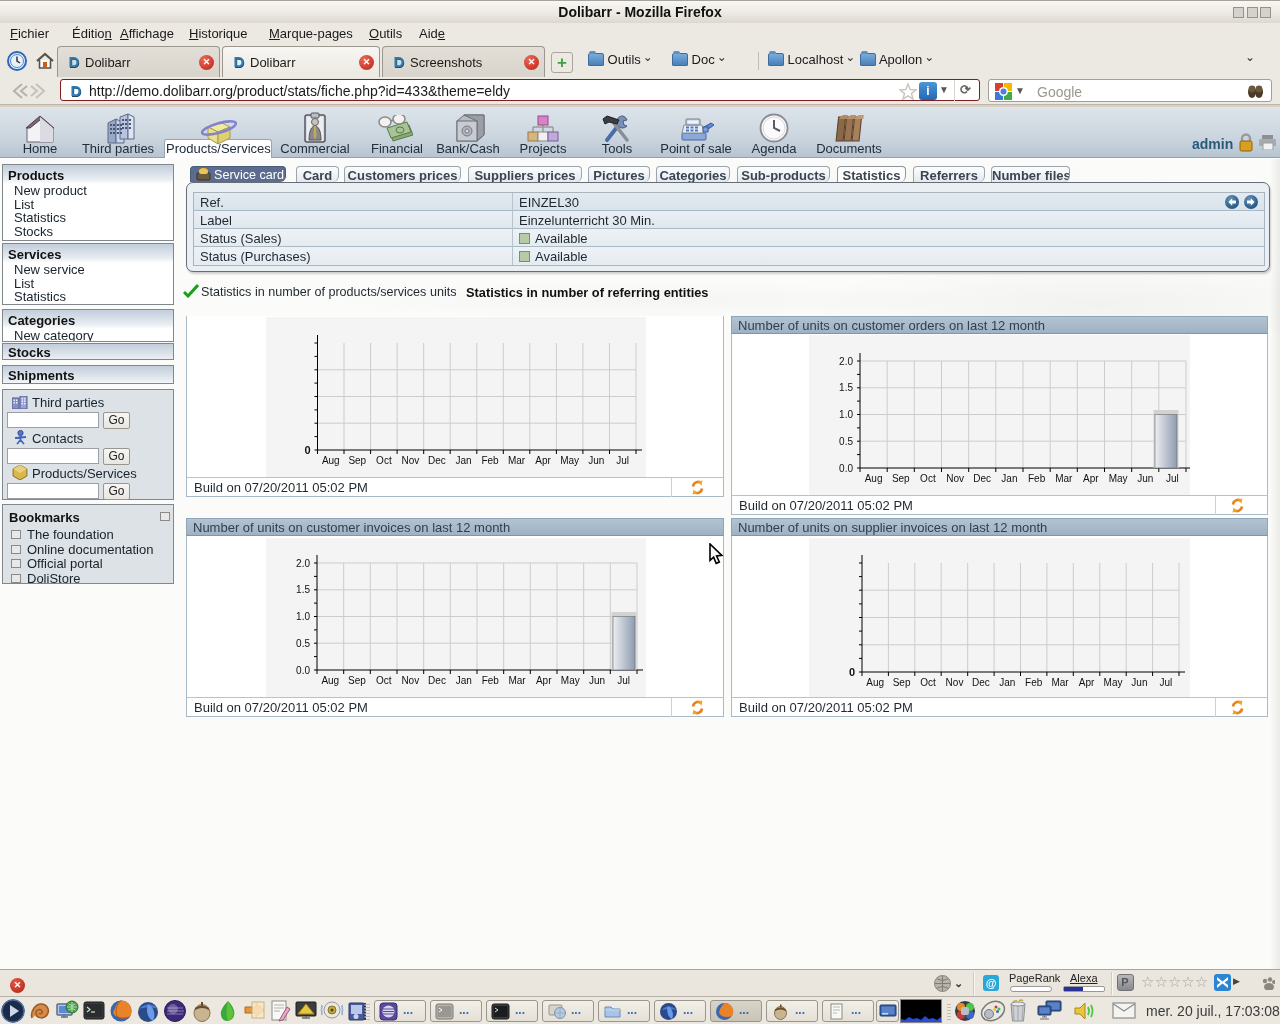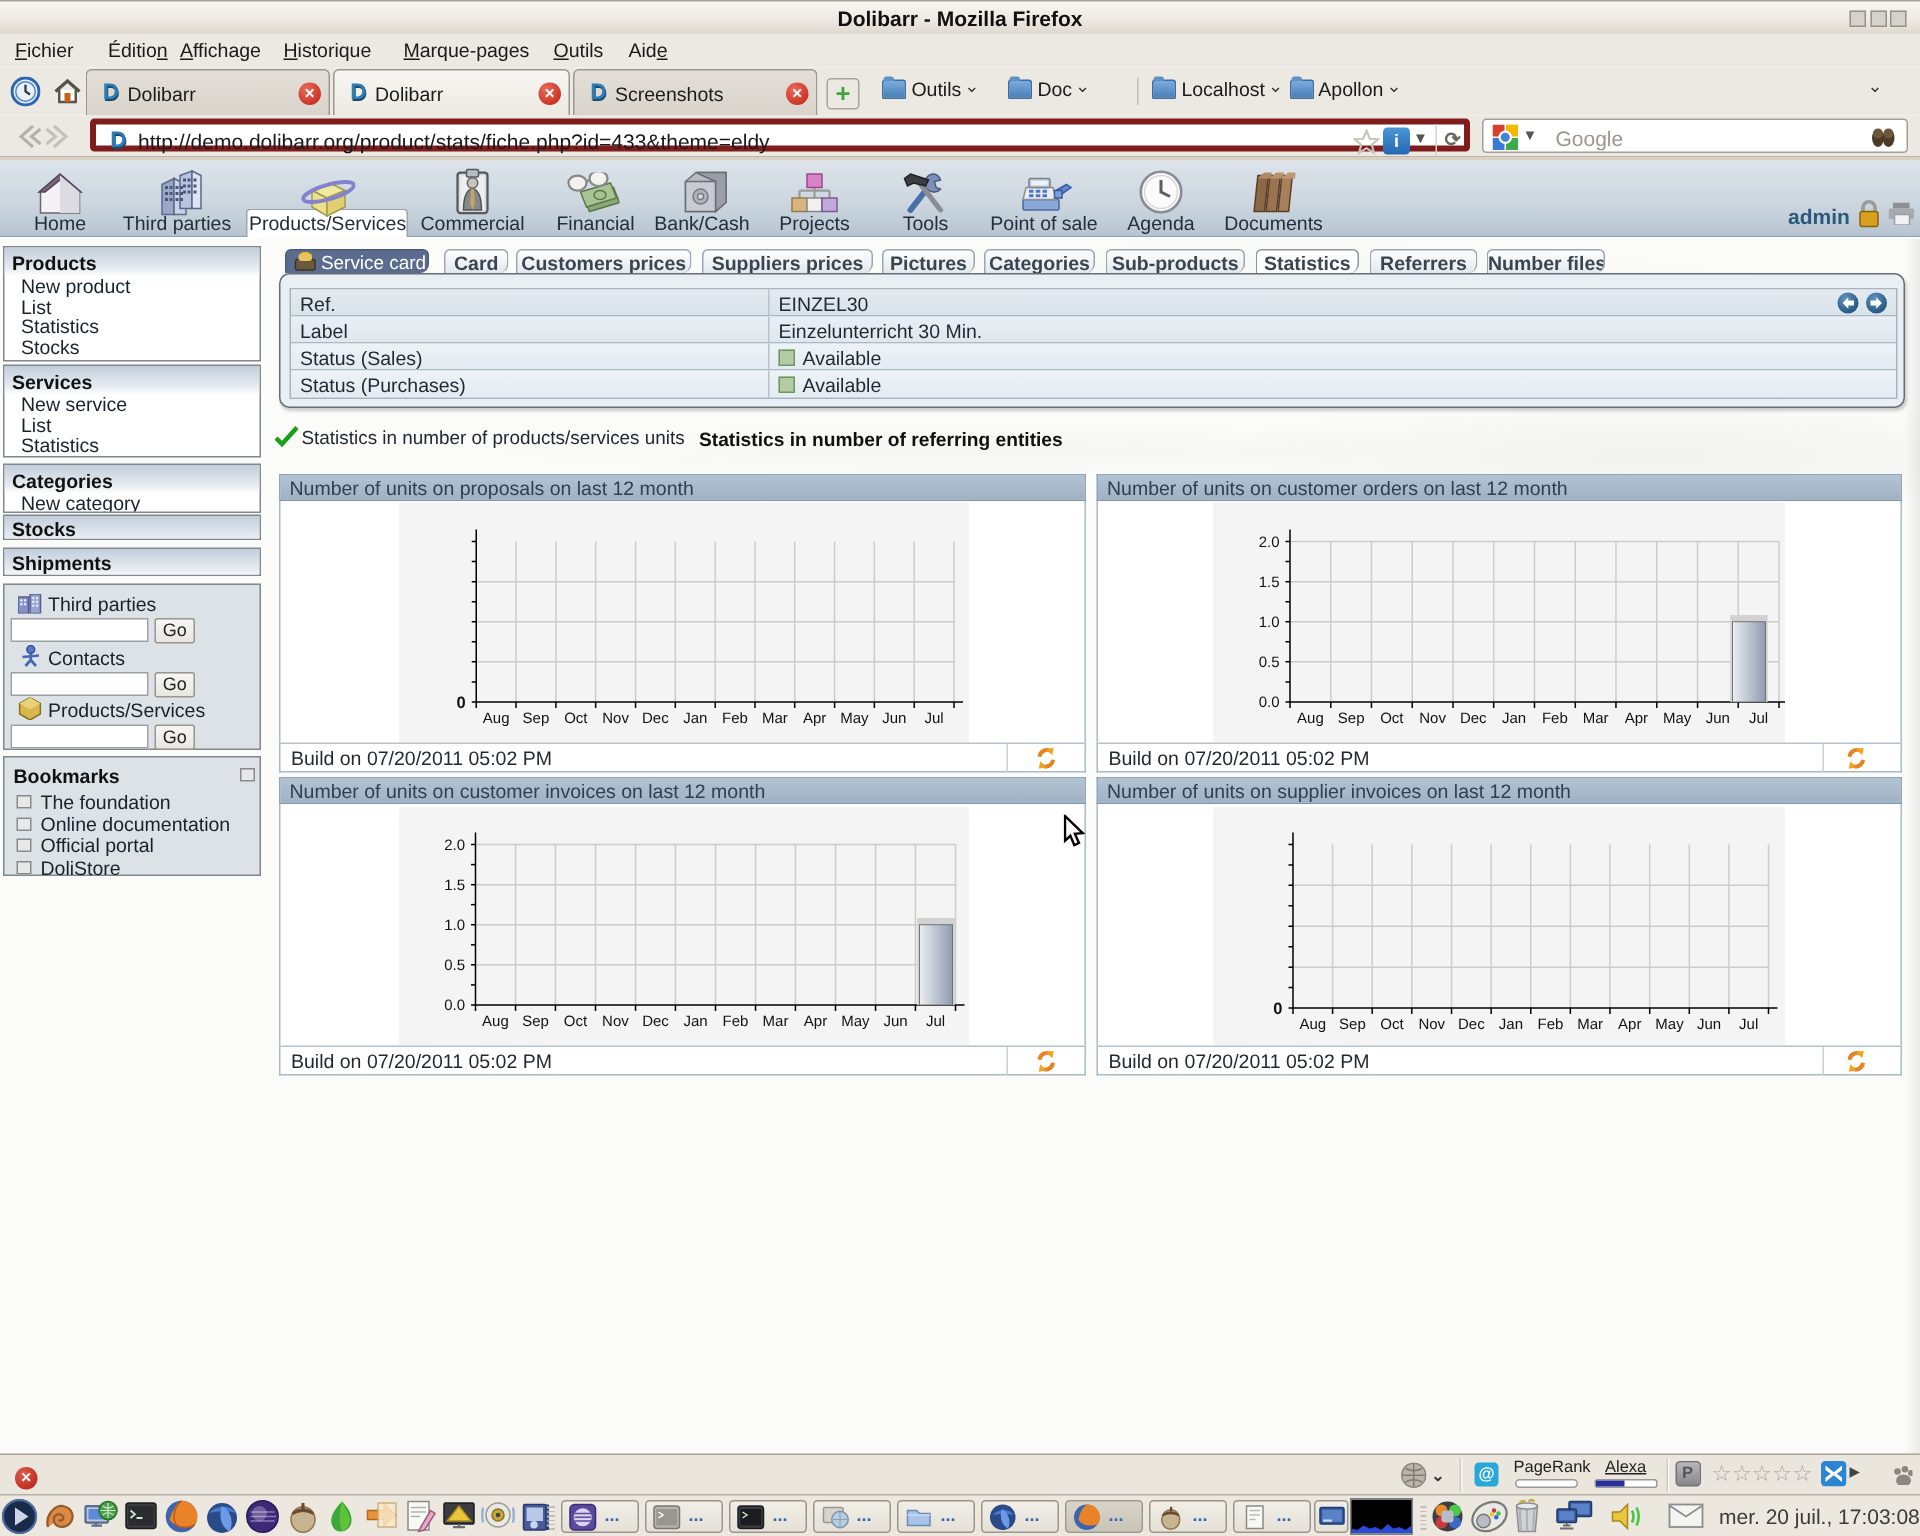--- a/index.html
+++ b/index.html
@@ -20,21 +20,21 @@
 .tab .tt { position:absolute; left:27px; top:8px; font-size:13px; color:#1a1a1a; }
 .closebtn { position:absolute; top:8px; width:15px; height:15px; border-radius:50%; background:radial-gradient(circle at 35% 30%,#e96a5a,#c01f10); }
 .closebtn:after { content:"✕"; position:absolute; left:0; top:0; width:15px; text-align:center; font-size:9px; line-height:15px; color:#fff; font-weight:bold; }
 .dlogo { display:inline-block; width:16px; height:16px; position:relative; }
 .dlogo:after { content:"D"; position:absolute; left:1px; top:0px; width:16px; text-align:center; color:#2d7cb4; font-size:15px; font-weight:bold; line-height:16px; font-family:"Liberation Sans",sans-serif; text-shadow:0.5px 1px 0 #1a4a70; }
 .bmfolder { display:inline-block; width:16px; height:13px; border-radius:2px 2px 1px 1px; background:linear-gradient(#7aabdc,#4a7fb8); border:1px solid #3c6ca0; position:relative; vertical-align:-2px; }
 .bmfolder:before { content:""; position:absolute; left:0px; top:-3px; width:7px; height:3px; border-radius:2px 2px 0 0; background:#5d92c6; }
 .bmitem { position:absolute; top:7px; font-size:13px; color:#1a1a1a; }
 .chev:after { content:"⌄"; font-size:12px; color:#333; position:relative; top:-3px; margin-left:2px; }
 #navbar { top:77px; left:0; width:1280px; height:28px; background:#ece9e2; border-bottom:1px solid #b9b5ad; }
-#urlfield { position:absolute; left:60px; top:2px; width:920px; height:22px; background:#fff; border:4px solid #7f1d1d; border-radius:3px;padding-left:40px; }
+#urlfield { position:absolute; left:60px; top:2px; width:920px; height:22px; background:#fff; border:1px solid #7f1d1d; border-radius:3px;padding-left:40px; }
 #urltext { position:absolute; left:28px; top:3px; font-size:14px; color:#1a1a1a; }
 #searchfield { position:absolute; left:988px; top:2px; width:284px; height:23px; background:#fff; border:1px solid #a39f96; border-radius:3px; }
 
 #dolimenu { top:105px; left:0; width:1280px; height:53px; background:linear-gradient(#dde4ea,#cdd7e0 55%,#b7c5d1); border-top:2px solid #d9d0c2; border-bottom:1px solid #8ba1b4; }
 .dmlabel { position:absolute; top:34px; font-size:13px; color:#222e3a; text-align:center; }
 .dmsel { position:absolute; left:164px; top:32px; width:108px; height:19px; background:#fff; border:1px solid #9aa5ae; border-bottom:none; border-radius:3px 3px 0 0; }
 .dmicon { position:absolute; top:4px; }
 
 .sbox { position:absolute; left:2px; width:172px; background:#fff; border:1px solid #80878d; }
 .sbox { overflow:hidden; }
@@ -421,21 +421,20 @@
             <span class="rc"><span class="greensq"></span>Available</span>
           </div>
 </div>
 </div>
 <div class="abs" style="left:183px;top:284px;"><svg width="16" height="14">
           <path d="M1 8 L5 12 L15 1" fill="none" stroke="#18a018" stroke-width="3"></path>
         </svg></div>
 <span class="abs" style="left:201px;top:285px;font-size:12.6px;color:#1f2830;white-space:nowrap;">Statistics in number of products/services units</span>
 <span class="abs" style="left:466px;top:285px;font-size:12.8px;font-weight:bold;color:#111;white-space:nowrap;">Statistics in number of referring entities</span>
 <div class="panel" style="left:186px;top:316px;width:538px;">
-<div class="phead">Number of units on proposals on last 12 month</div>
 <div class="pbody">
           <div class="chartimg" style="left:79px;top:1px;"><svg width="380" height="160" style="background:#f4f4f4;">
               <line x1="78.0" y1="26" x2="78.0" y2="133" stroke="#cccccc" stroke-width="1"></line>
               <line x1="104.6" y1="26" x2="104.6" y2="133" stroke="#cccccc" stroke-width="1"></line>
               <line x1="131.1" y1="26" x2="131.1" y2="133" stroke="#cccccc" stroke-width="1"></line>
               <line x1="157.7" y1="26" x2="157.7" y2="133" stroke="#cccccc" stroke-width="1"></line>
               <line x1="184.2" y1="26" x2="184.2" y2="133" stroke="#cccccc" stroke-width="1"></line>
               <line x1="210.8" y1="26" x2="210.8" y2="133" stroke="#cccccc" stroke-width="1"></line>
               <line x1="237.3" y1="26" x2="237.3" y2="133" stroke="#cccccc" stroke-width="1"></line>
               <line x1="263.8" y1="26" x2="263.8" y2="133" stroke="#cccccc" stroke-width="1"></line>

